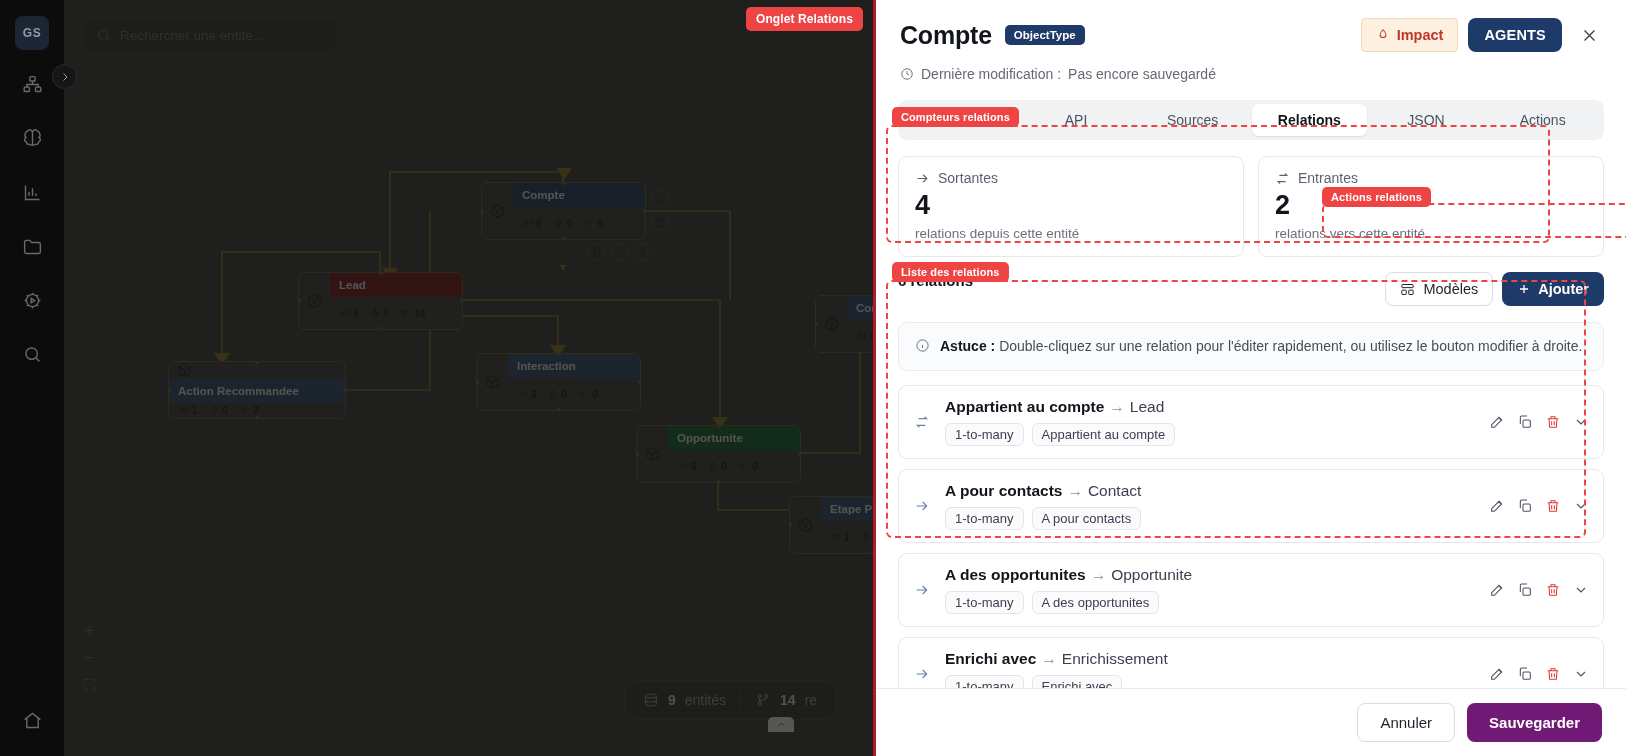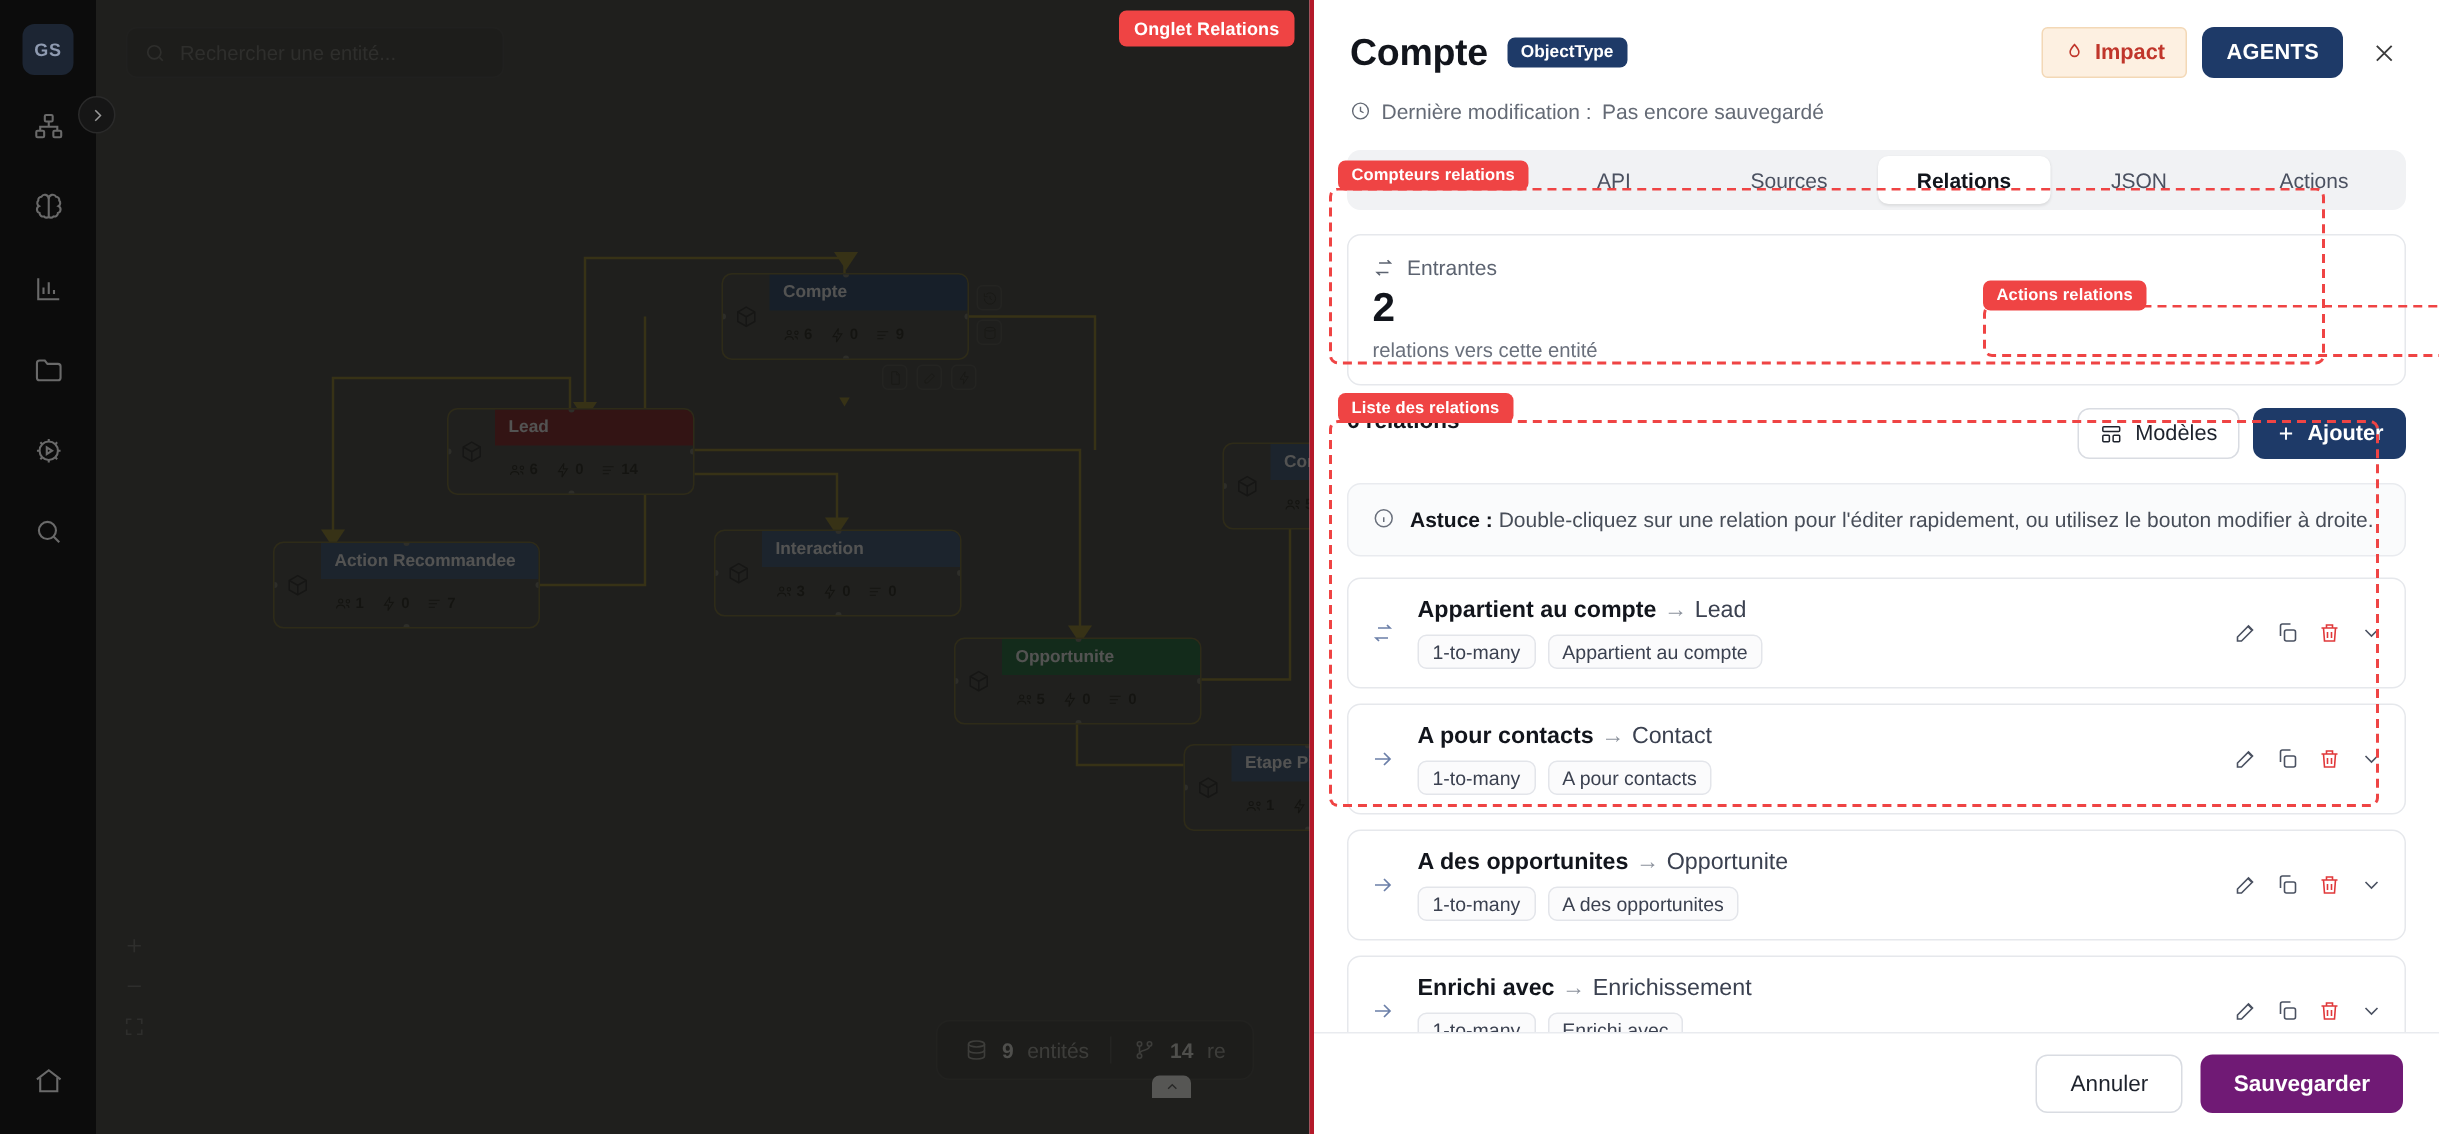--- a/index.html
+++ b/index.html
@@ -360,21 +360,21 @@
               <span><svg viewBox="0 0 24 24">
                   <path d="M4 7h16M4 12h12M4 17h9"></path>
                 </svg>14</span>
             </div>
           </div>
           <span class="port l"></span>
           <span class="port r"></span>
           <span class="port t"></span>
           <span class="port b"></span>
         </div>
-        <div class="node" style="left: 182px; top: 361px; width: 178px; height: 58px;">
+        <div class="node" style="left: 168px; top: 361px; width: 178px; height: 58px; flex-direction: column;">
           <div class="node-cubecol">
             <svg viewBox="0 0 24 24">
               <path d="M12 2.5l8 4.5v9l-8 4.5-8-4.5v-9z"></path>
               <path d="M4 7l8 4.5L20 7M12 11.5V20.5"></path>
             </svg>
           </div>
           <div class="node-body">
             <div class="node-title" style="background:#2f4a6b; color:#e8e8e8;">Action Recommandee</div>
             <div class="node-stats">
               <span><svg viewBox="0 0 24 24">
@@ -682,20 +682,30 @@
           <div class="tab">JSON</div>
           <div class="tab">Actions</div>
         </div>
 
       <div class="panel-scroll">
 
         <div class="counters" id="counters-container">
             <div class="counter-card">
               <div class="cc-head">
                 <svg viewBox="0 0 24 24">
+                  <path d="M4 12h15M13 6l6 6-6 6"></path>
+                </svg>
+                <span>Sortantes</span>
+              </div>
+              <div class="cc-value">4</div>
+              <div class="cc-sub">relations depuis cette entité</div>
+            </div>
+            <div class="counter-card">
+              <div class="cc-head">
+                <svg viewBox="0 0 24 24">
                   <path d="M7 7h12l-3-3M17 17H5l3 3"></path>
                 </svg>
                 <span>Entrantes</span>
               </div>
               <div class="cc-value">2</div>
               <div class="cc-sub">relations vers cette entité</div>
             </div>
           </div>
 
         <div class="list-head">

